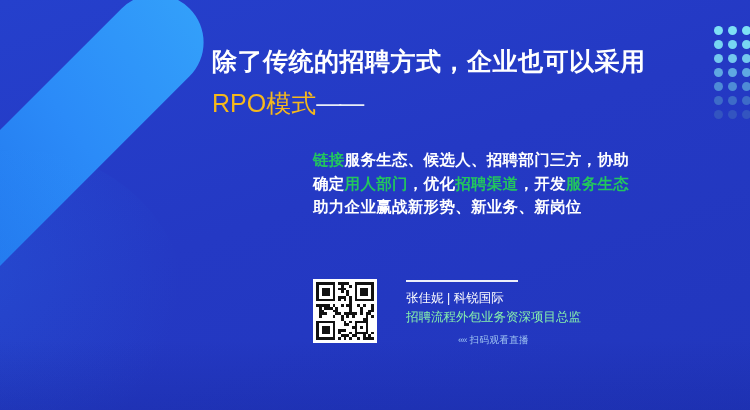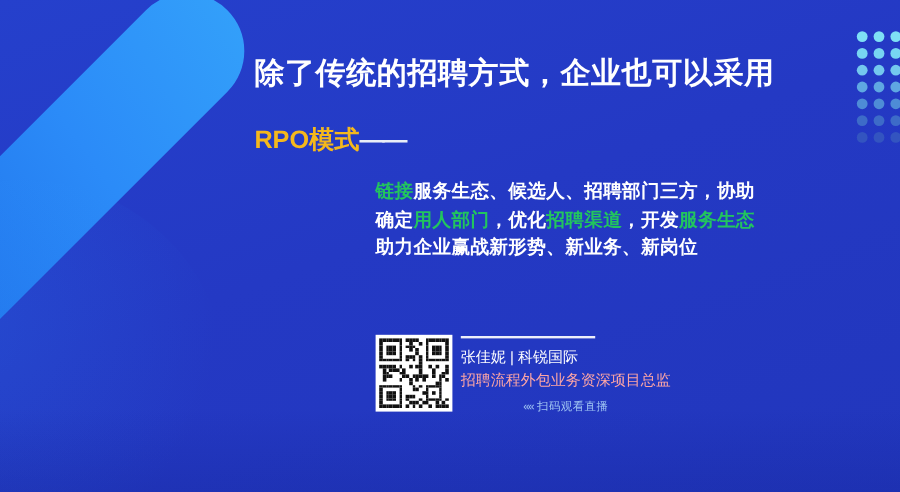--- a/index.html
+++ b/index.html
@@ -93,23 +93,23 @@
   }
   .headline .line1 {
     font-size: 25px;
     font-weight: bold;
     color: #ffffff;
     letter-spacing: 0.5px;
     line-height: 34px;
     white-space: nowrap;
   }
   .headline .line2 {
-    margin-top: 22px;
-    font-size: 21px;
-    font-weight: bold;
+    margin-top: 8px;
+    font-size: 25px;
+    font-weight: normal;
     line-height: 34px;
     white-space: nowrap;
   }
   .headline .accent { color: #F5B81C; }
   .headline .dash {
     color: #E8EDF7;
     letter-spacing: -2px;
   }
 
   .body-block {
@@ -148,40 +148,40 @@
     width: 100%;
     height: 100%;
     display: grid;
     grid-template-columns: repeat(21, 1fr);
     grid-template-rows: repeat(21, 1fr);
   }
   .qr-inner i { display: block; background: transparent; }
   .qr-inner i.on { background: #111111; }
 
   .speaker-text {
-    margin-left: 7px;
+    margin-left: 29px;
     padding-top: 1px;
   }
   .speaker-rule {
     width: 112px;
     height: 2px;
     background: #ffffff;
     opacity: 0.92;
     margin-bottom: 7px;
   }
   .speaker-name {
     font-size: 12.5px;
     color: #ffffff;
     line-height: 19px;
     white-space: nowrap;
     font-weight: normal;
   }
   .speaker-title {
     font-size: 12.5px;
-    color: #fca5a5;
+    color: #86efac;
     line-height: 19px;
     white-space: nowrap;
     font-weight: normal;
   }
   .speaker-cta {
     margin-top: 6px;
     font-size: 9.5px;
     color: #9FC4F2;
     line-height: 14px;
     white-space: nowrap;

